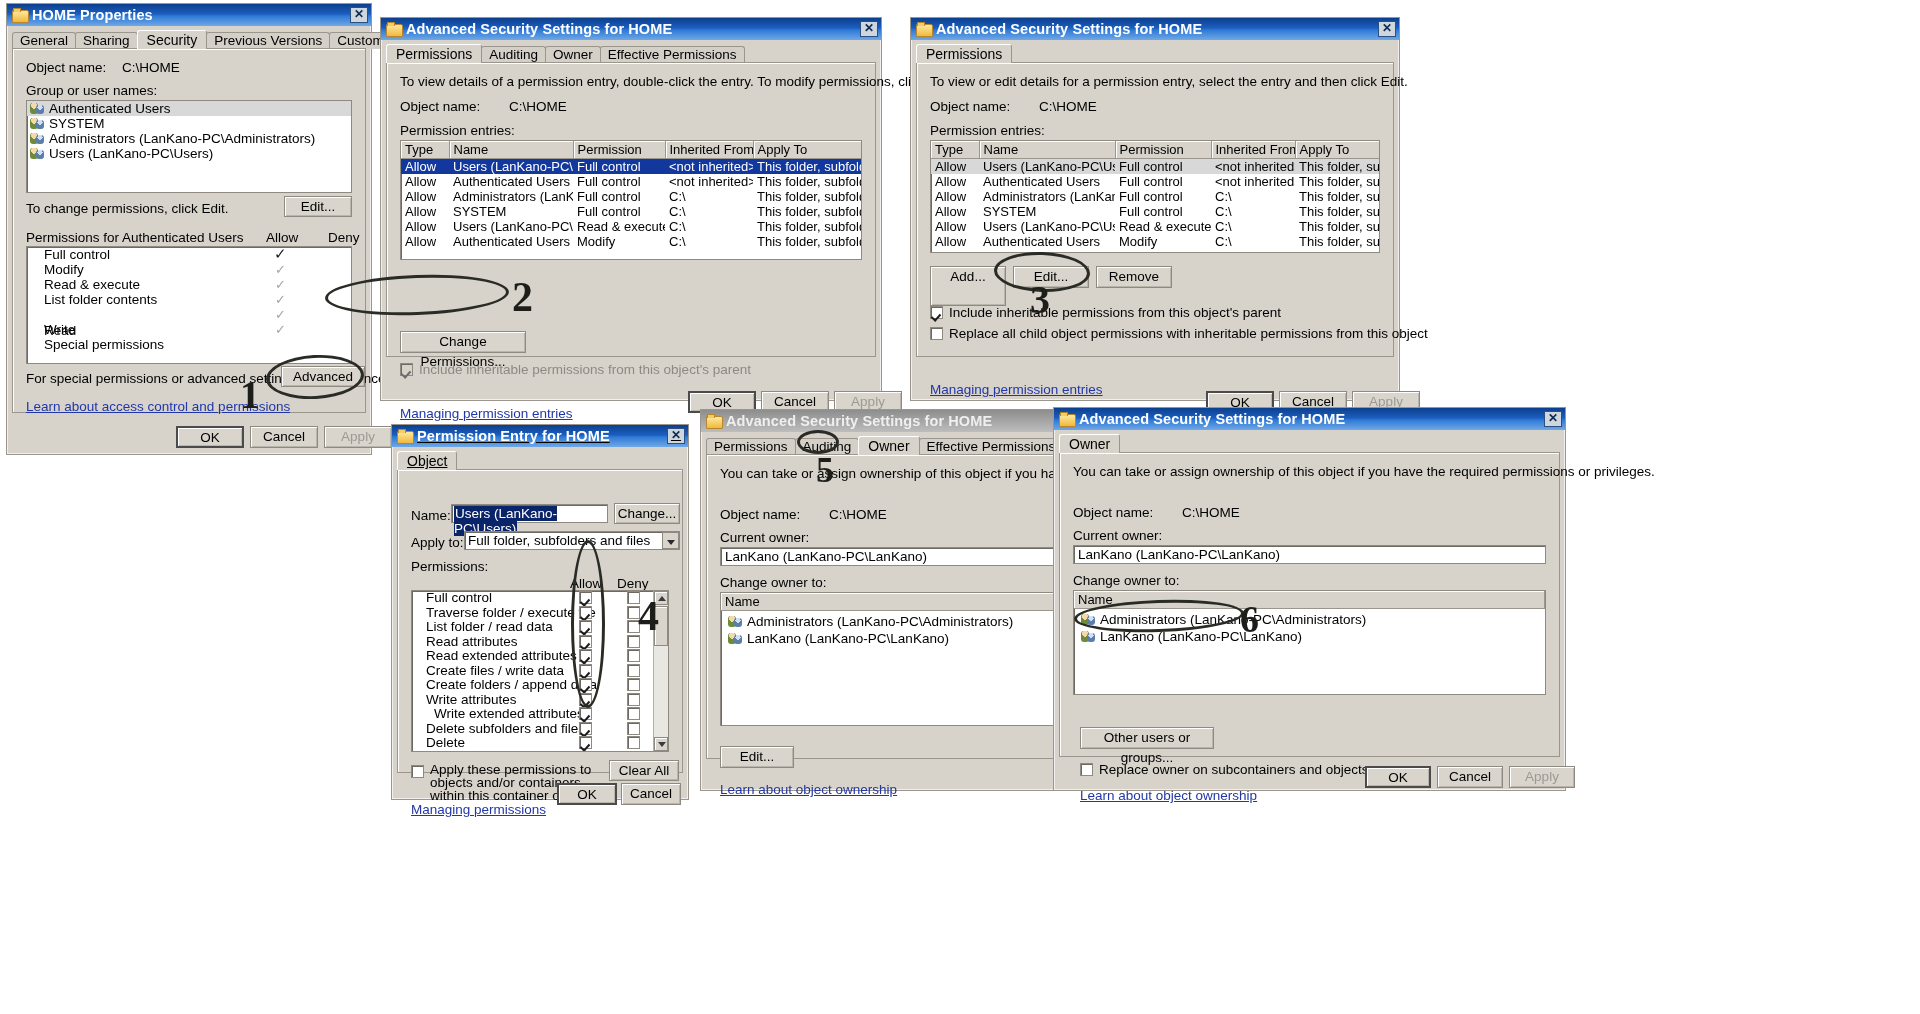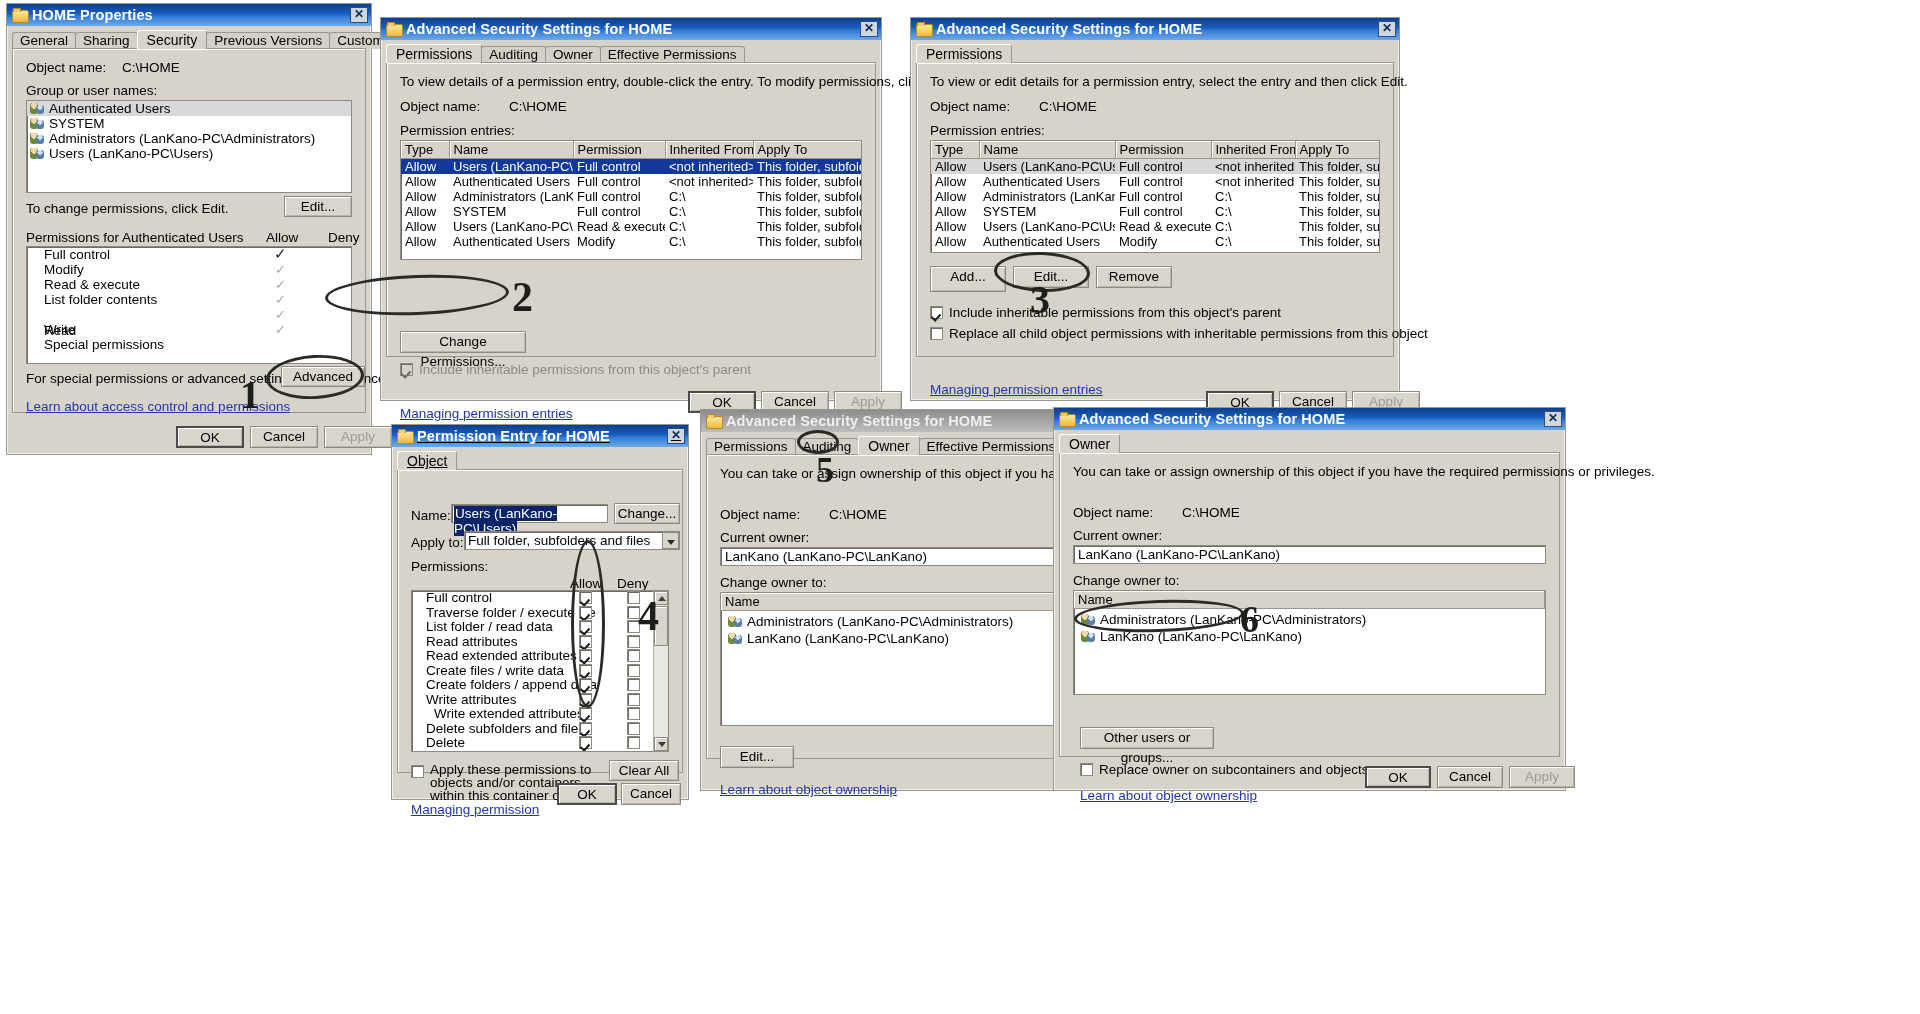--- a/index.html
+++ b/index.html
@@ -420,21 +420,21 @@
             <td>Allow</td>
             <td>Authenticated Users</td>
             <td>Modify</td>
             <td>C:\</td>
             <td>This folder, subfolders a...</td>
           </tr>
         </tbody>
       </table>
     </div>
 
-    <div class="btn" style="position:absolute;left:13px;top:203px;width:76px;height:26px;line-height:20px;">Add...</div>
+    <div class="btn" style="position:absolute;left:13px;top:203px;width:76px;height:40px;line-height:20px;">Add...</div>
     <div class="btn" style="position:absolute;left:96px;top:203px;width:76px;height:22px;line-height:20px;">Edit...</div>
     <div class="btn" style="position:absolute;left:179px;top:203px;width:76px;height:22px;line-height:20px;">Remove</div>
 
     <div style="position:absolute;left:13px;top:242px;display:flex;align-items:center;gap:6px;">
       <span class="ck on"></span>
       <span class="lbl">Include inheritable permissions from this object's parent</span>
     </div>
     <div style="position:absolute;left:13px;top:263px;display:flex;align-items:center;gap:6px;">
       <span class="ck"></span>
       <span class="lbl">Replace all child object permissions with inheritable permissions from this object</span>
@@ -543,21 +543,21 @@
           </div>
       </div>
     </div>
 
     <div style="position:absolute;left:13px;top:293px;display:flex;align-items:flex-start;gap:6px;width:185px;">
       <span class="ck" style="margin-top:2px;"></span>
       <span class="lbl" style="white-space:normal;line-height:13px;">Apply these permissions to objects and/or containers within this container only</span>
     </div>
     <div class="btn" style="position:absolute;left:211px;top:290px;width:70px;height:21px;line-height:19px;text-align:center;">Clear All</div>
 
-    <div class="link" style="position:absolute;left:13px;top:332px;">Managing permission</div>
+    <div class="link" style="position:absolute;left:13px;top:332px;">Managing permissions</div>
   </div>
 
   <div class="btn default" style="position:absolute;left:165px;top:358px;width:60px;height:22px;line-height:19px;">OK</div>
   <div class="btn" style="position:absolute;left:229px;top:358px;width:60px;height:22px;line-height:20px;">Cancel</div>
 </div>
 
 <div class="win" style="left:700px; top:409px; width:660px; height:382px;">
   <div class="titlebar inactive">
     <span class="tb-icon"></span>
     <span class="tb-title">Advanced Security Settings for HOME</span>

